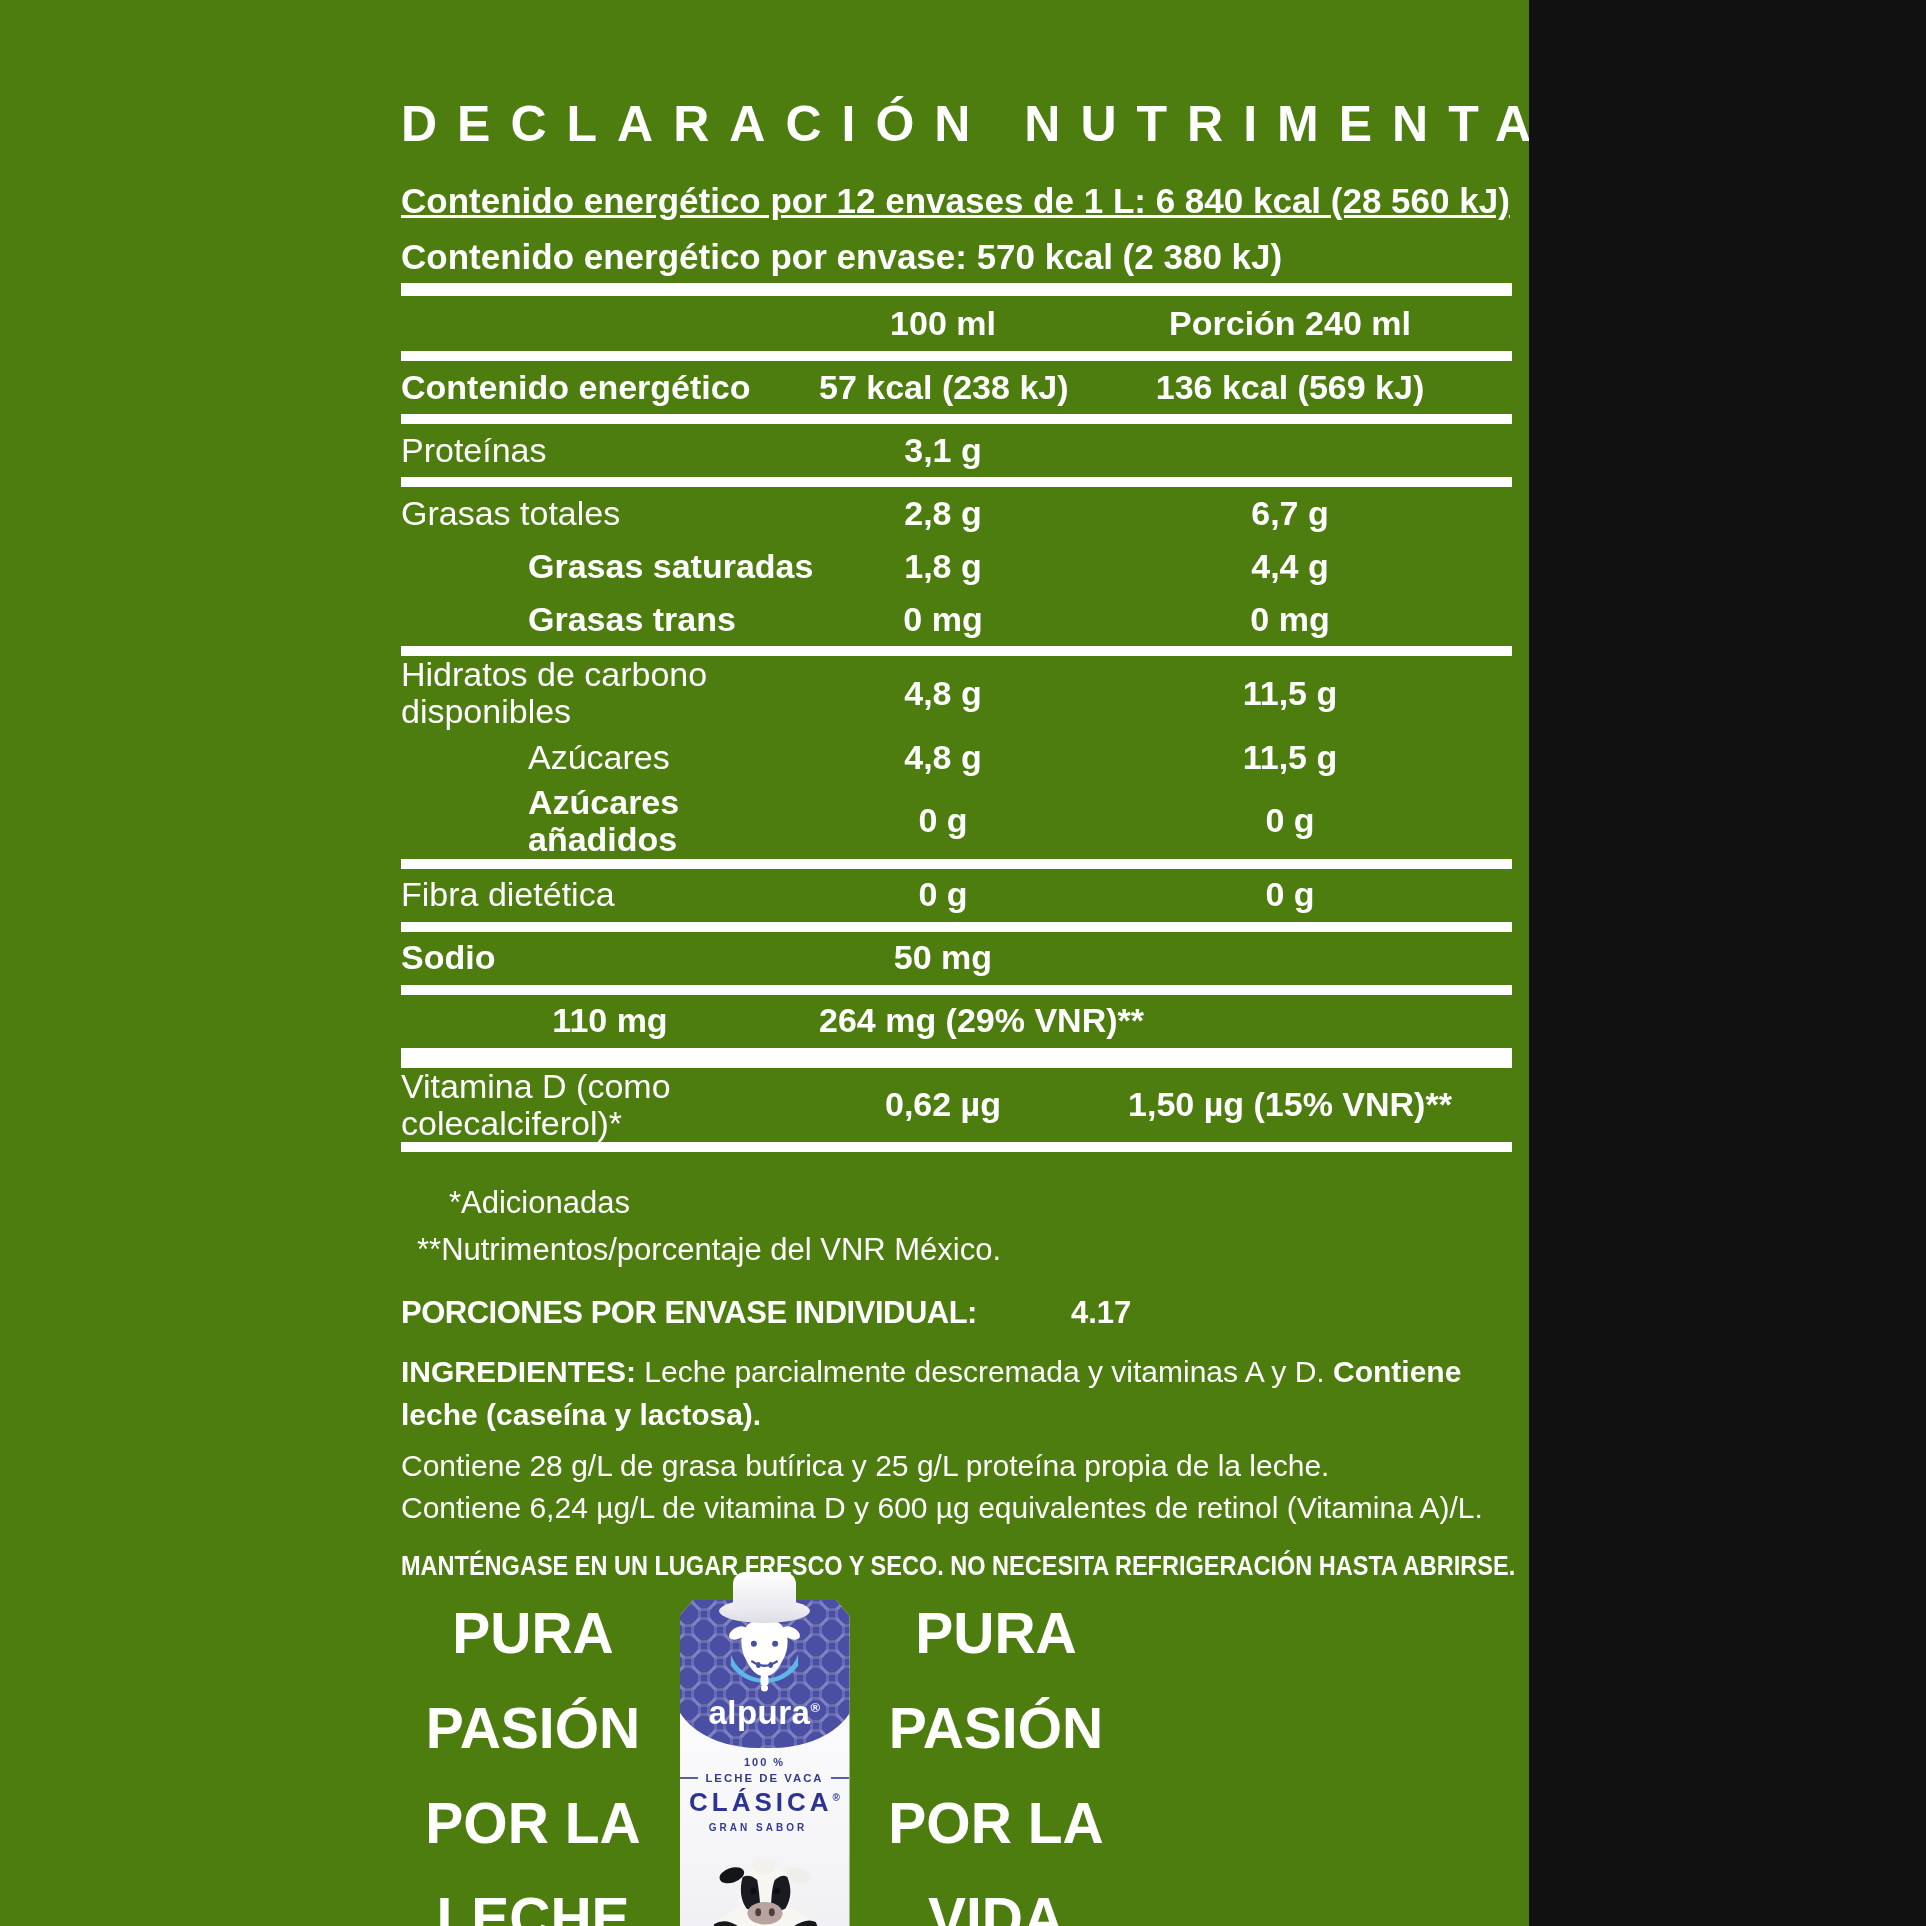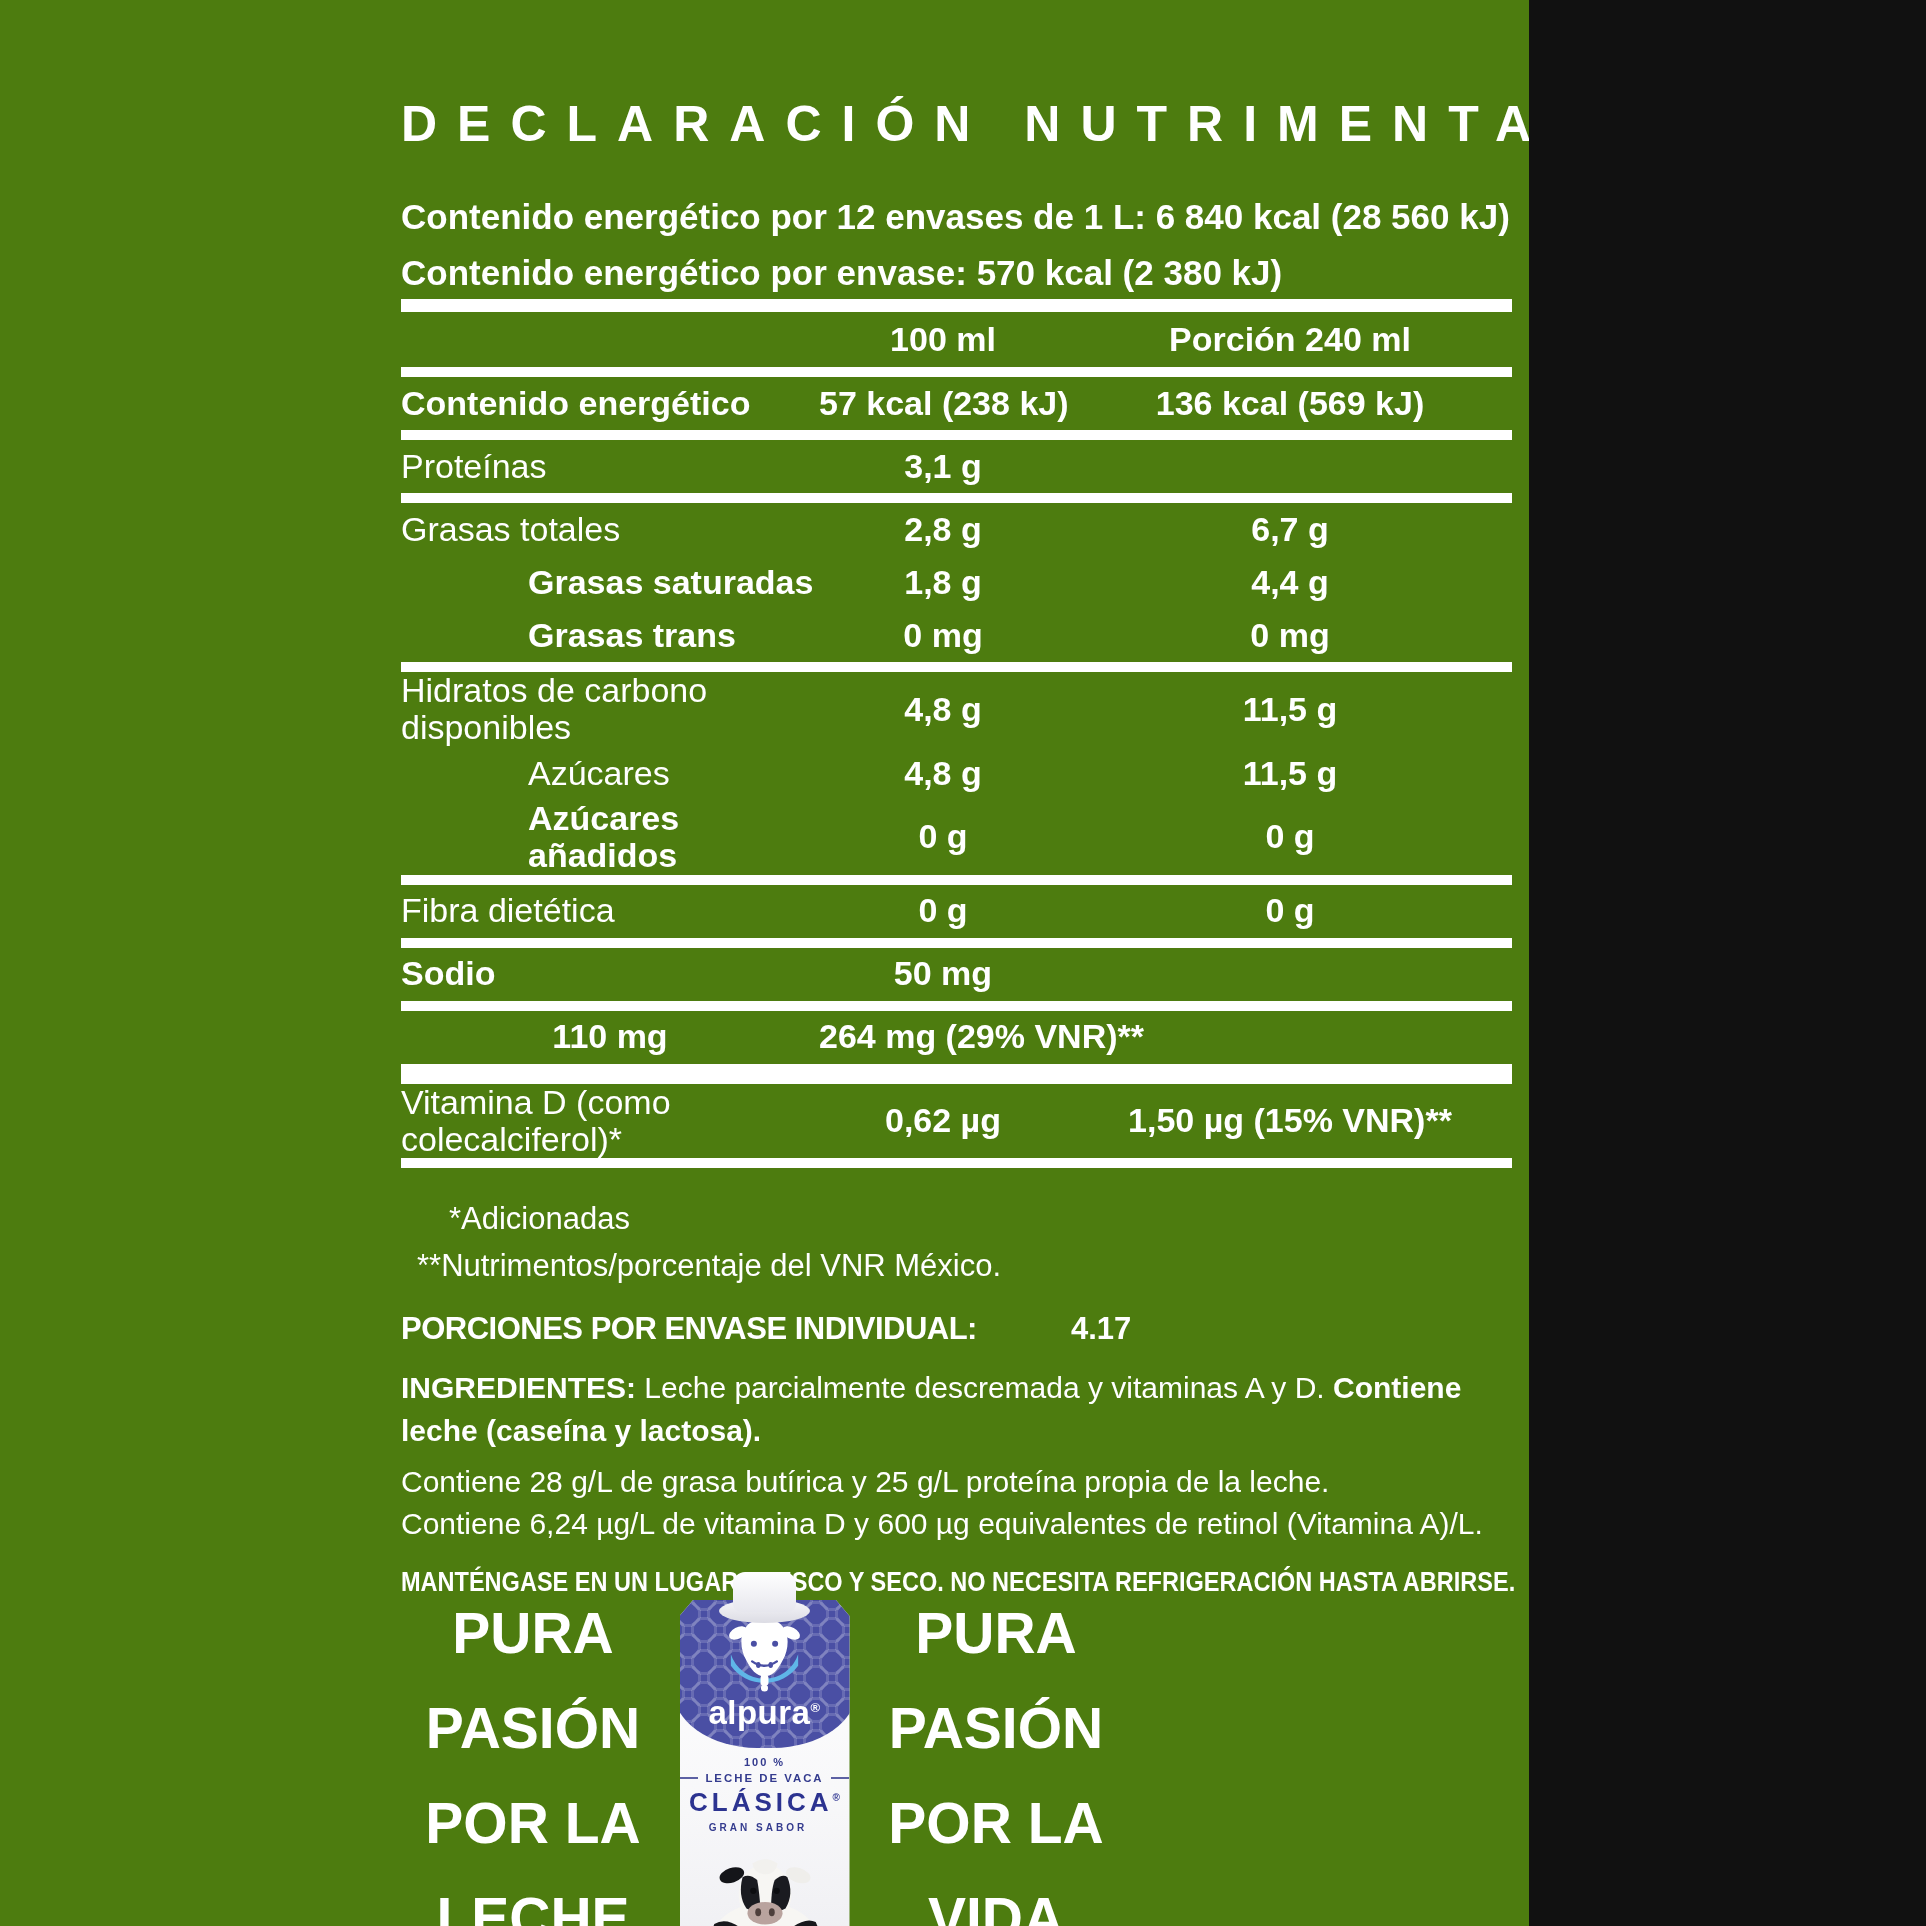--- a/index.html
+++ b/index.html
@@ -5,21 +5,21 @@
   html,body{margin:0;padding:0;background:#111;}
   .sheet{
     position:relative;width:1529px;height:1927px;overflow:hidden;
     background:#4d7c0f;color:#fff;
     font-family:"Liberation Sans",sans-serif;
     -webkit-font-smoothing:antialiased;
   }
   .content{position:absolute;left:401px;top:95px;width:1111px;}
   .title{font-size:50px;font-weight:700;letter-spacing:0.40em;white-space:nowrap;margin:0;}
   .energy{font-size:35px;font-weight:700;margin:0;}
-  .energy.l1{margin-top:44px;}
+  .energy.l1{margin-top:28px;text-decoration:underline;}
   .energy.l2{margin-top:16px;}
   .ntable{margin-top:6px;}
   .rule{height:10px;background:#fff;}
   .rule.thick{height:13px;}
   .trow{display:grid;grid-template-columns:418px 248px 446px;align-items:center;min-height:53px;}
   .trow.head{min-height:55px;}
   .cell{font-size:34px;line-height:1.1;}
   .cell.lbl{text-align:left;}
   .cell.v{text-align:center;font-weight:700;white-space:nowrap;}
   .cell.hd{text-align:center;font-weight:700;}

